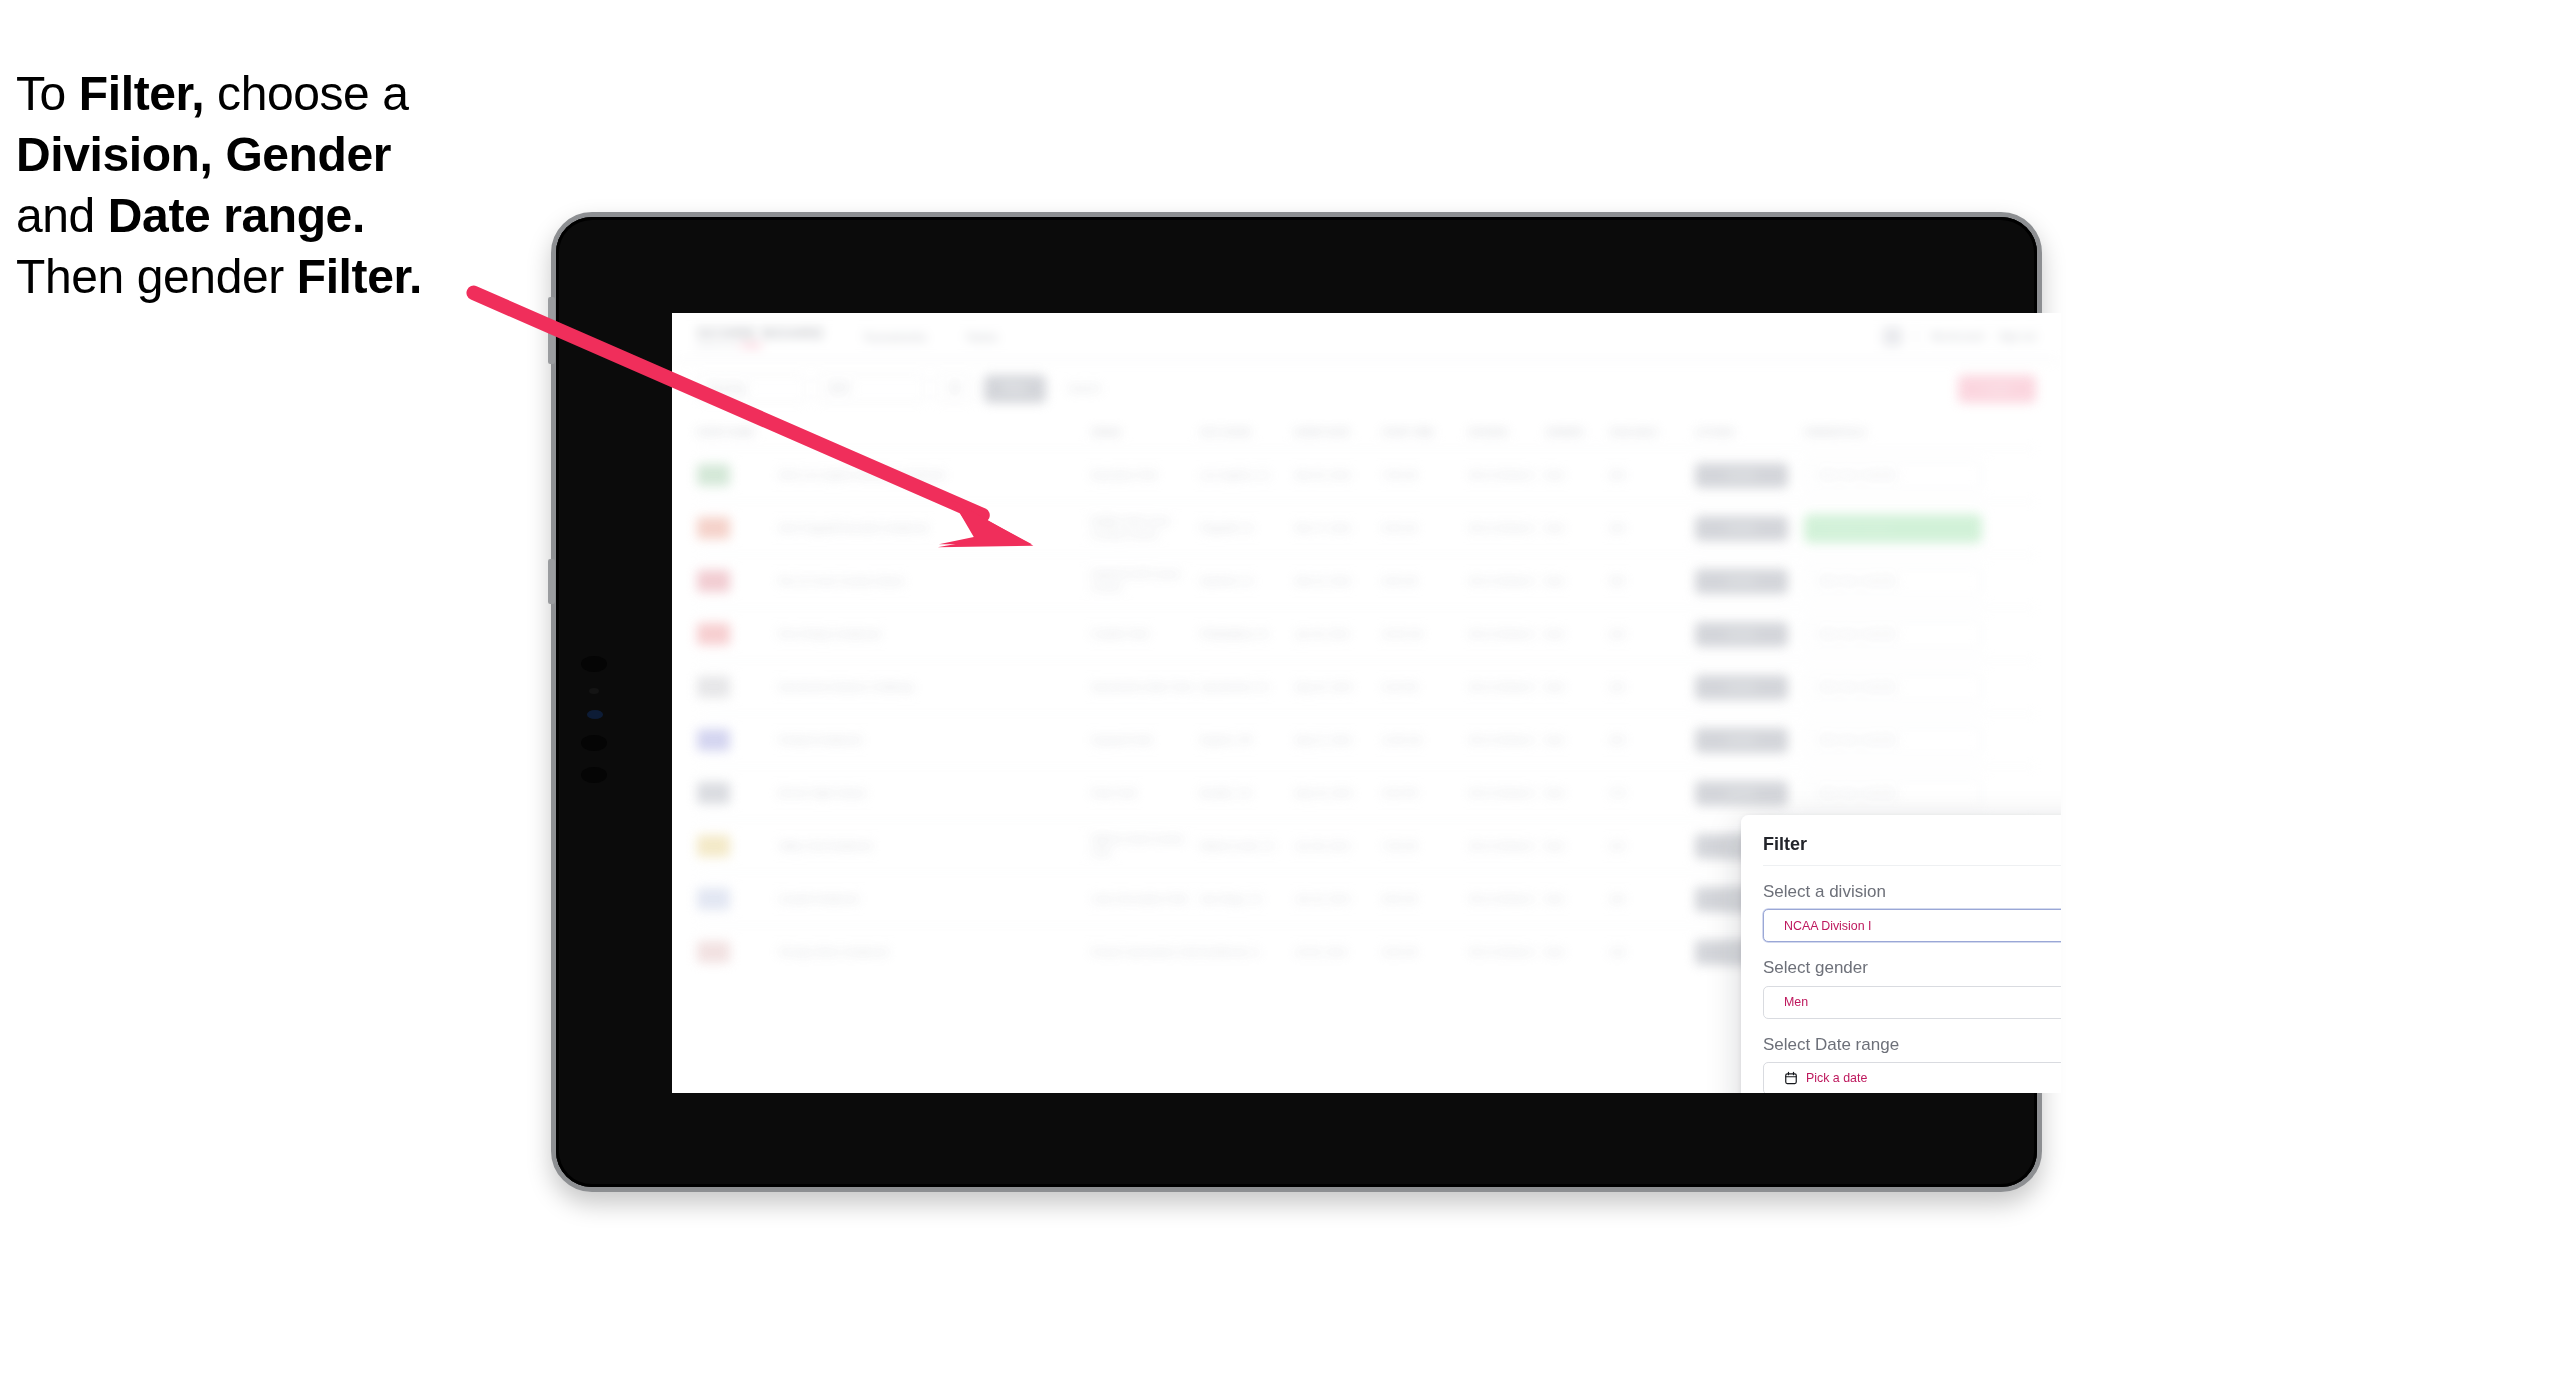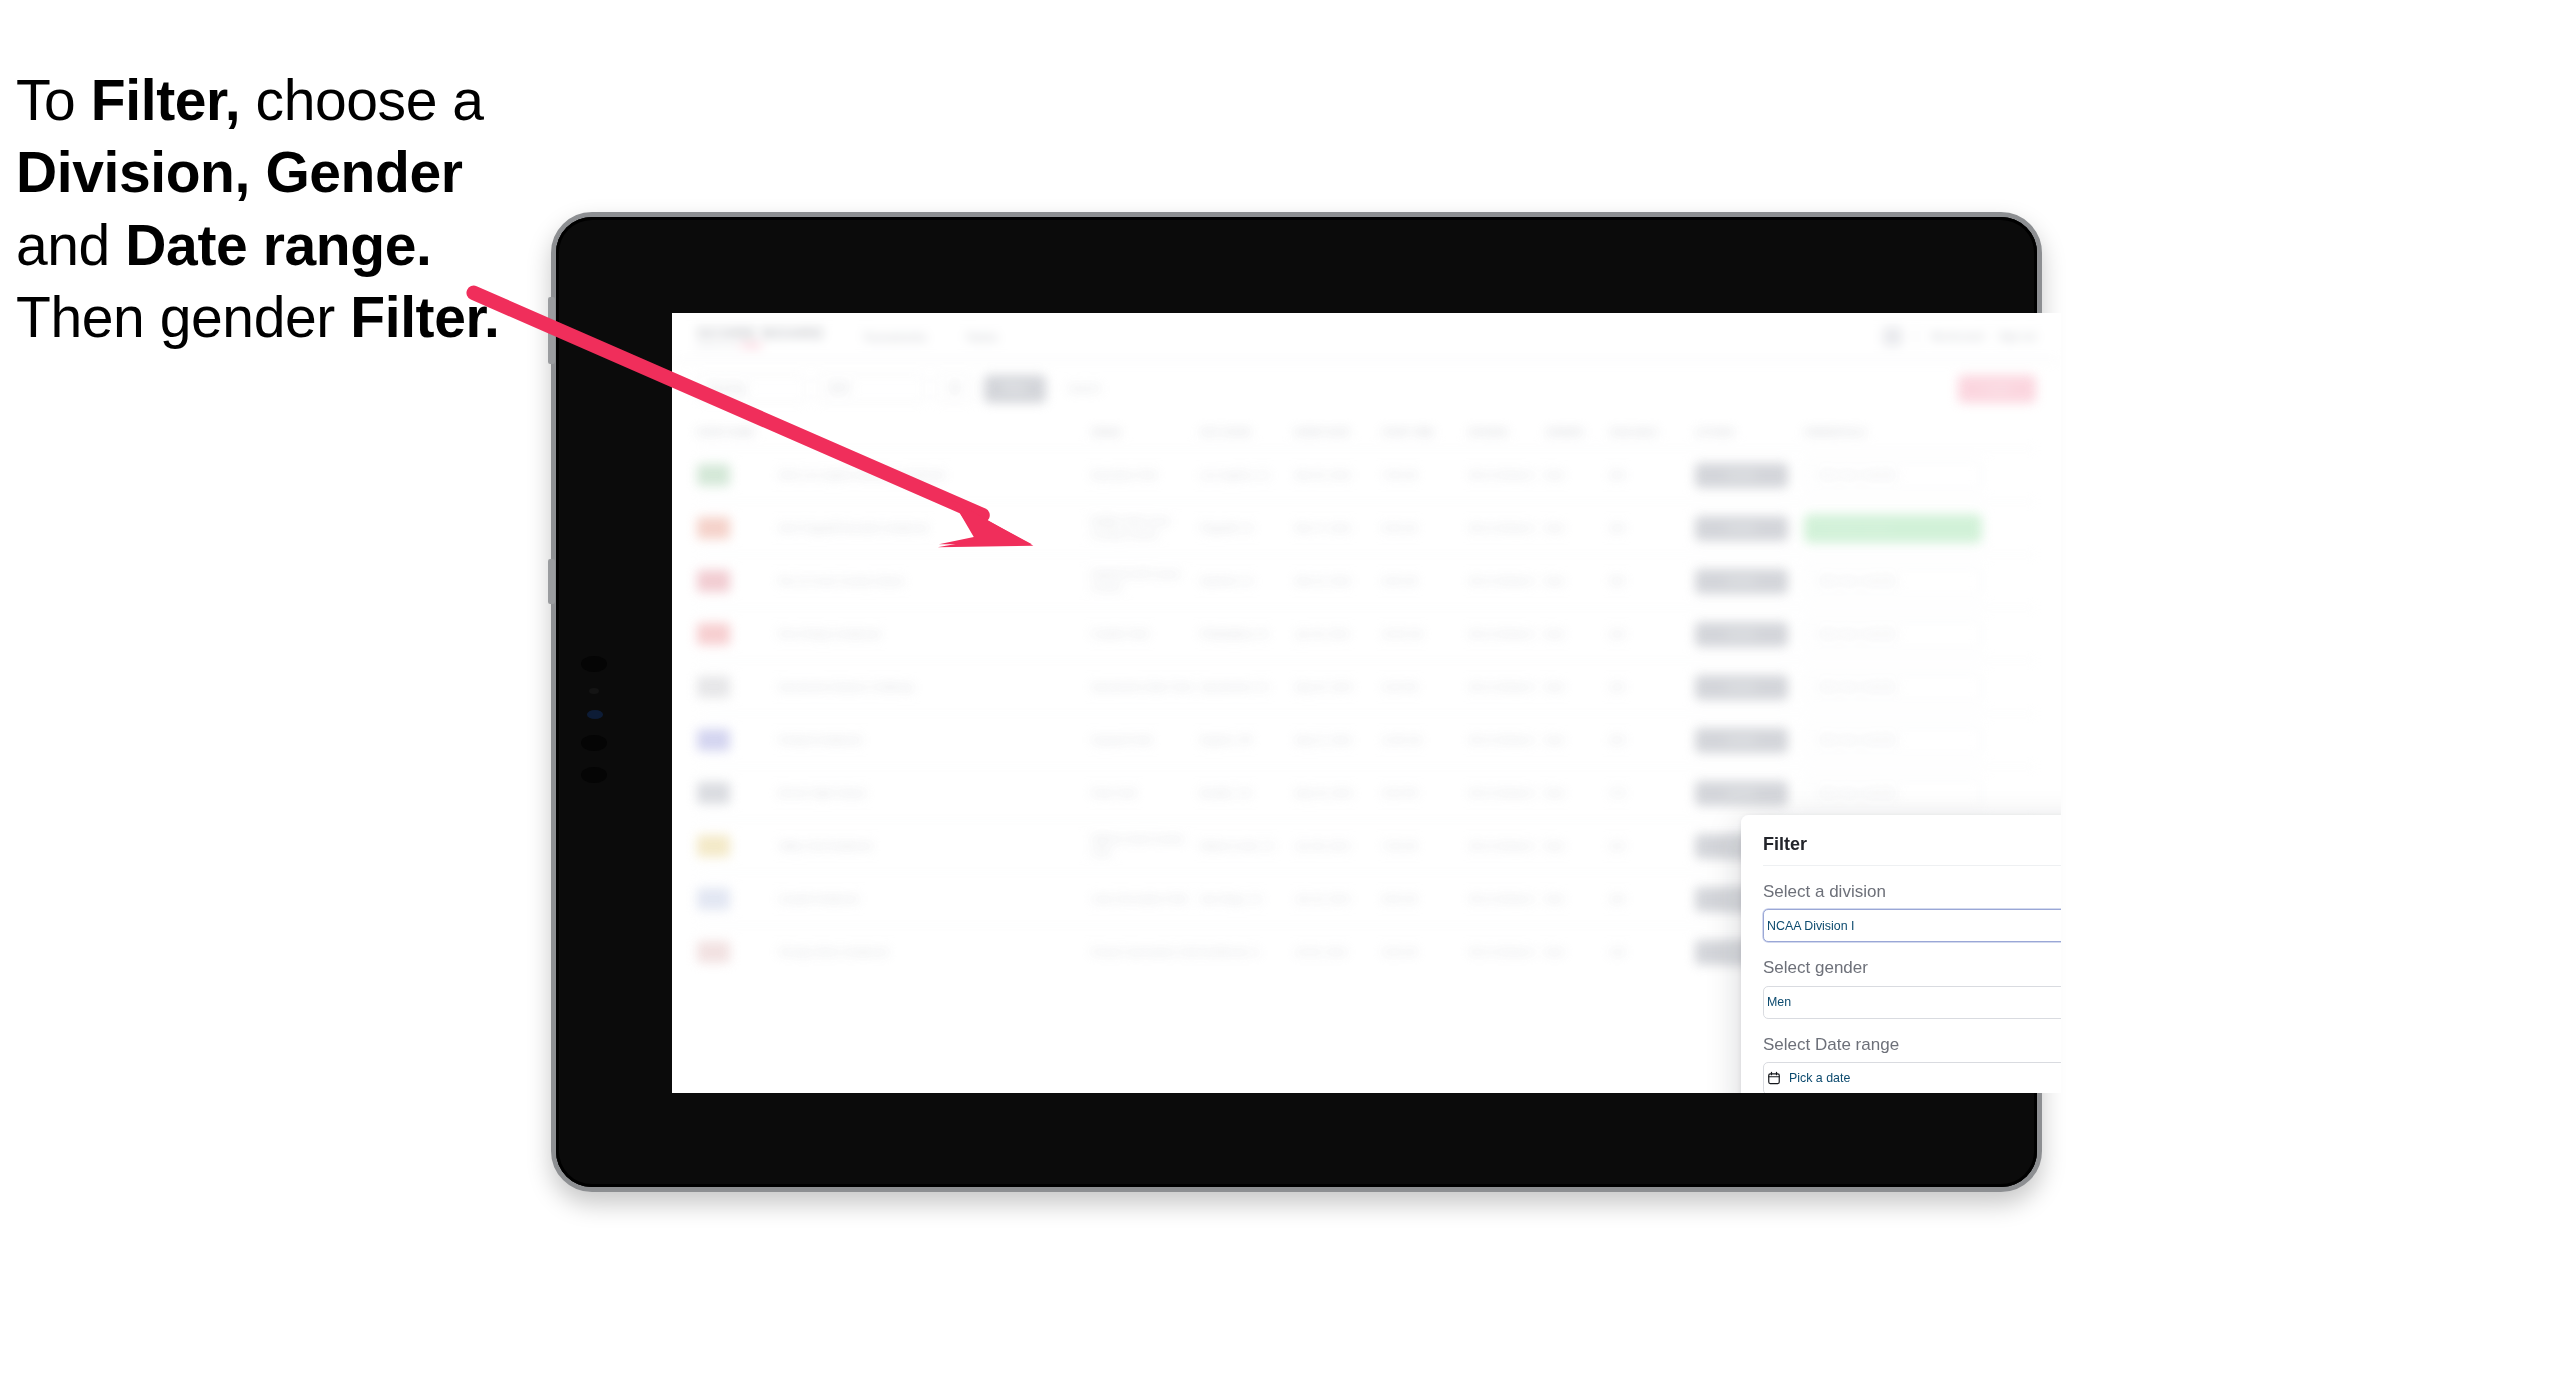--- a/index.html
+++ b/index.html
@@ -18,21 +18,21 @@
     height: 1386px;
     background: #ffffff;
   }
 
   
   #caption {
     position: absolute;
     left: 16px;
     top: 64px;
     width: 538px;
-    font-size: 57px;
+    font-size: 48px;
     line-height: 1.27;
     color: #000000;
     letter-spacing: -0.4px;
     font-weight: 400;
   }
   #caption b { font-weight: 700; }
 
   
   #tablet {
     position: absolute;
@@ -189,21 +189,21 @@
     display: flex; align-items: flex-start; justify-content: space-between;
     border-bottom: 0.7px solid #eef0f2;
     padding-bottom: 11.6px;
   }
   #modal-title { font-size: 18px; color: #23252b; font-weight: 700; line-height: 1; }
   .field-group { margin-top: 16px; }
   .field-label { font-size: 17px; color: #6d7079; margin-bottom: 7.3px; }
   .field-box {
     height: 33px; border: 0.7px solid #d9dbe0; border-radius: 5.1px;
     background: #fff; display: flex; align-items: center;
-    padding: 0 3px; font-size: 12.4px; color: #0c4a6e;
+    padding: 0 20px; font-size: 12.4px; color: #be185d;
   }
   .field-box.focused { border-color: #9aa7d6; box-shadow: 0 0 0 0.7px #c3cce9; }
   .field-value { flex: 1; }
   .cal-icon { margin-right: 8px; display: inline-flex; }
   .cal-icon svg { display: block; }
 
   
   #arrow { position: absolute; left: 465px; top: 284px; z-index: 60; pointer-events: none; }
 </style>
 </head>

